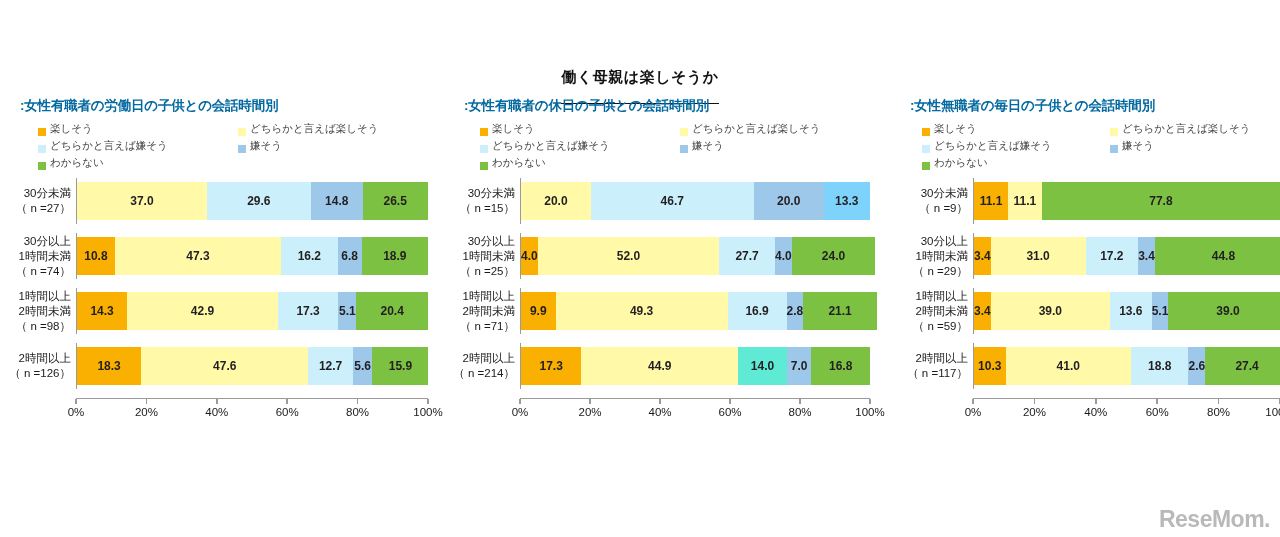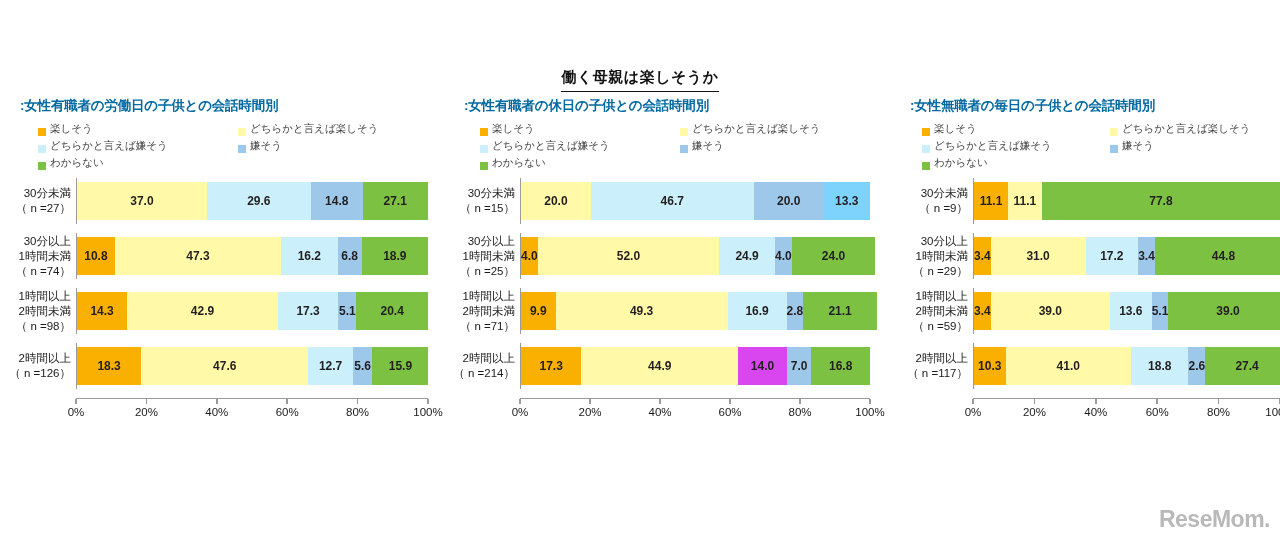--- a/index.html
+++ b/index.html
@@ -17,21 +17,21 @@
     position: absolute;
     top: 68px; left: 0; width: 1280px;
     text-align: center;
     font-size: 15px;
     font-weight: bold;
     color: #111;
     letter-spacing: .5px;
   }
   .main-title span {
     border-bottom: 1.5px solid #111;
-    padding-bottom: 6px;
+    padding-bottom: 18px;
   }
 
   
   .panel { position: absolute; top: 98px; height: 430px; }
   .panel-1 { left: 8px;   width: 420px; }
   .panel-2 { left: 450px; width: 420px; }
   .panel-3 { left: 900px; width: 380px; }
 
   .panel-title {
     font-size: 13.5px;
@@ -197,21 +197,21 @@
           <div class="row">
             <div class="row-label">
               <span class="ln">30分未満</span>
               <span class="ln">（ n =27）</span>
             </div>
             <div class="bar-wrap">
               <div class="bar">
                 <div class="seg" style="flex: 0 0 37%; background: rgb(255, 249, 168);">37.0</div>
                 <div class="seg" style="flex: 0 0 29.6%; background: rgb(204, 240, 251);">29.6</div>
                 <div class="seg" style="flex: 0 0 14.8%; background: rgb(157, 200, 234);">14.8</div>
-                <div class="seg" style="flex: 0 0 18.5%; background: rgb(124, 193, 66);">27.1</div>
+                <div class="seg" style="flex: 0 0 18.5%; background: rgb(124, 193, 66);">26.5</div>
               </div>
             </div>
           </div>
           <div class="row">
             <div class="row-label">
               <span class="ln">30分以上</span>
               <span class="ln">1時間未満</span>
               <span class="ln">（ n =74）</span>
             </div>
             <div class="bar-wrap">
@@ -319,21 +319,21 @@
           <div class="row">
             <div class="row-label">
               <span class="ln">30分以上</span>
               <span class="ln">1時間未満</span>
               <span class="ln">（ n =25）</span>
             </div>
             <div class="bar-wrap">
               <div class="bar">
                 <div class="seg tiny" style="flex: 0 0 4%; background: rgb(249, 176, 0);">4.0</div>
                 <div class="seg" style="flex: 0 0 52%; background: rgb(255, 249, 168);">52.0</div>
-                <div class="seg" style="flex: 0 0 16%; background: rgb(204, 240, 251);">24.9</div>
+                <div class="seg" style="flex: 0 0 16%; background: rgb(204, 240, 251);">27.7</div>
                 <div class="seg tiny" style="flex: 0 0 4%; background: rgb(157, 200, 234);">4.0</div>
                 <div class="seg" style="flex: 0 0 24%; background: rgb(124, 193, 66);">24.0</div>
               </div>
             </div>
           </div>
           <div class="row">
             <div class="row-label">
               <span class="ln">1時間以上</span>
               <span class="ln">2時間未満</span>
               <span class="ln">（ n =71）</span>
@@ -350,21 +350,21 @@
           </div>
           <div class="row">
             <div class="row-label">
               <span class="ln">2時間以上</span>
               <span class="ln">（ n =214）</span>
             </div>
             <div class="bar-wrap">
               <div class="bar">
                 <div class="seg" style="flex: 0 0 17.3%; background: rgb(249, 176, 0);">17.3</div>
                 <div class="seg" style="flex: 0 0 44.9%; background: rgb(255, 249, 168);">44.9</div>
-                <div class="seg" style="flex: 0 0 14%; background: #d946ef;">14.0</div>
+                <div class="seg" style="flex: 0 0 14%; background: #5eead4;">14.0</div>
                 <div class="seg tiny" style="flex: 0 0 7%; background: rgb(157, 200, 234);">7.0</div>
                 <div class="seg" style="flex: 0 0 16.8%; background: rgb(124, 193, 66);">16.8</div>
               </div>
             </div>
           </div>
         </div>
       <div class="axis">
         <div class="axis-pad"></div>
         <div class="axis-line">
             <div class="tick" style="left: calc(0% - 0.75px);"></div>

